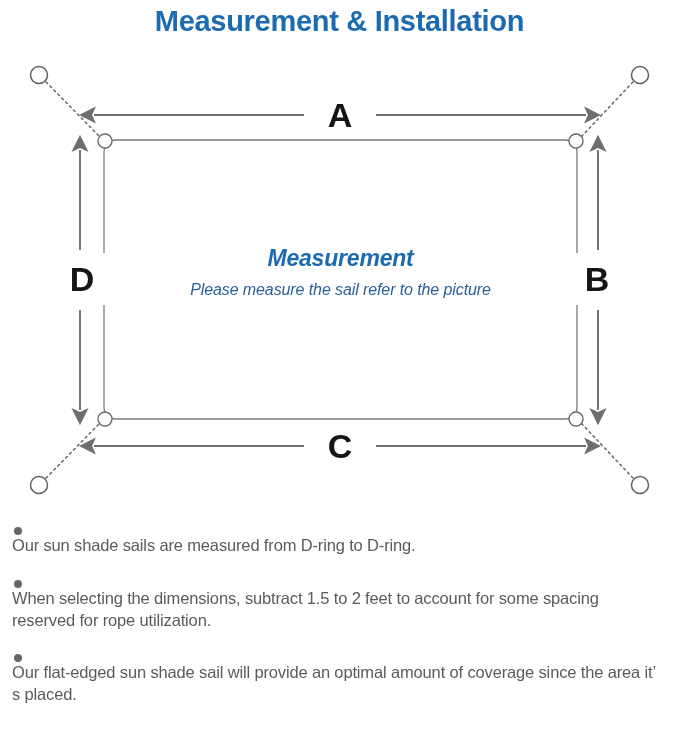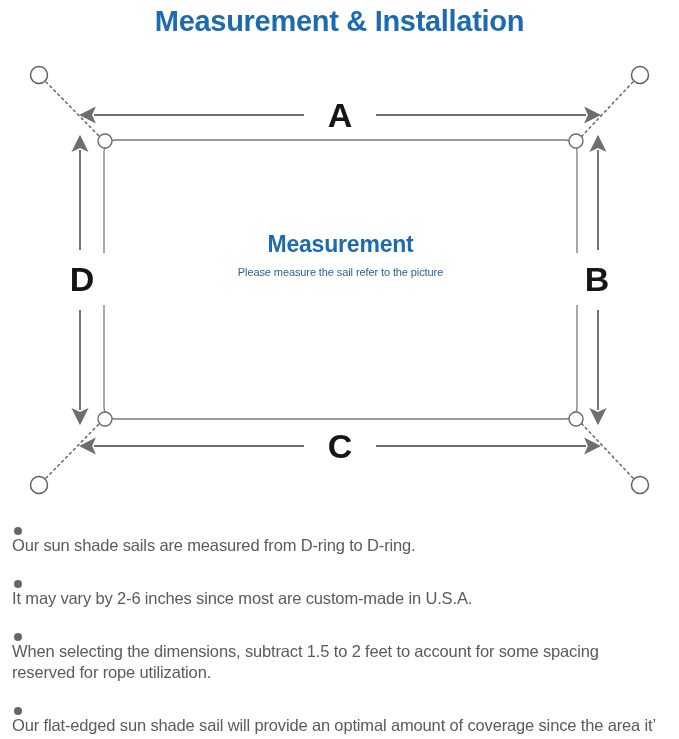--- a/index.html
+++ b/index.html
@@ -30,29 +30,30 @@
     display:flex;align-items:center;justify-content:center;
     line-height:1;
   }
   #letter-a{left:309px;top:52px;width:62px;height:42px;font-size:34px;}
   #letter-c{left:309px;top:383px;width:62px;height:42px;font-size:34px;}
   #letter-b{left:571px;top:211px;width:52px;height:52px;font-size:34px;}
   #letter-d{left:56px;top:211px;width:52px;height:52px;font-size:34px;}
 
   
   #center-block{
-    position:absolute;left:104px;top:190px;width:473px;
+    position:absolute;left:104px;top:204px;width:473px;
     text-align:center;
+    font-style:italic;
   }
   #center-title{
     font-size:23px;font-weight:bold;color:#1c6bb0;
     letter-spacing:-0.2px;margin:0 0 9px 0;line-height:1.1;
   }
   #center-sub{
-    font-size:11px;color:#2a5f96;font-weight:normal;
+    font-size:16px;color:#2a5f96;font-weight:normal;
     letter-spacing:-0.1px;margin:0;line-height:1.2;
   }
 
   
   #notes{
     position:absolute;left:0;top:520px;width:679px;
     padding:0 16px 0 12px;box-sizing:border-box;
   }
   .note{
     display:flex;align-items:flex-start;
@@ -138,23 +139,19 @@
   </div>
 </div>
 
 <div id="notes">
   <div class="note">
     <span class="note-bullet"></span>
     <span class="note-text">Our sun shade sails are measured from D-ring to D-ring.</span>
   </div>
   <div class="note">
     <span class="note-bullet"></span>
-    <span class="note-text">It may vary by 2-6 inches since most are custom-made in U.S.A.</span>
-  </div>
-  <div class="note">
-    <span class="note-bullet"></span>
     <span class="note-text">When selecting the dimensions, subtract 1.5 to 2 feet to account for some spacing reserved for rope utilization.</span>
   </div>
   <div class="note">
     <span class="note-bullet"></span>
     <span class="note-text">Our flat-edged sun shade sail will provide an optimal amount of coverage since the area it’  s placed.</span>
   </div>
 </div>
 
 </body></html>

